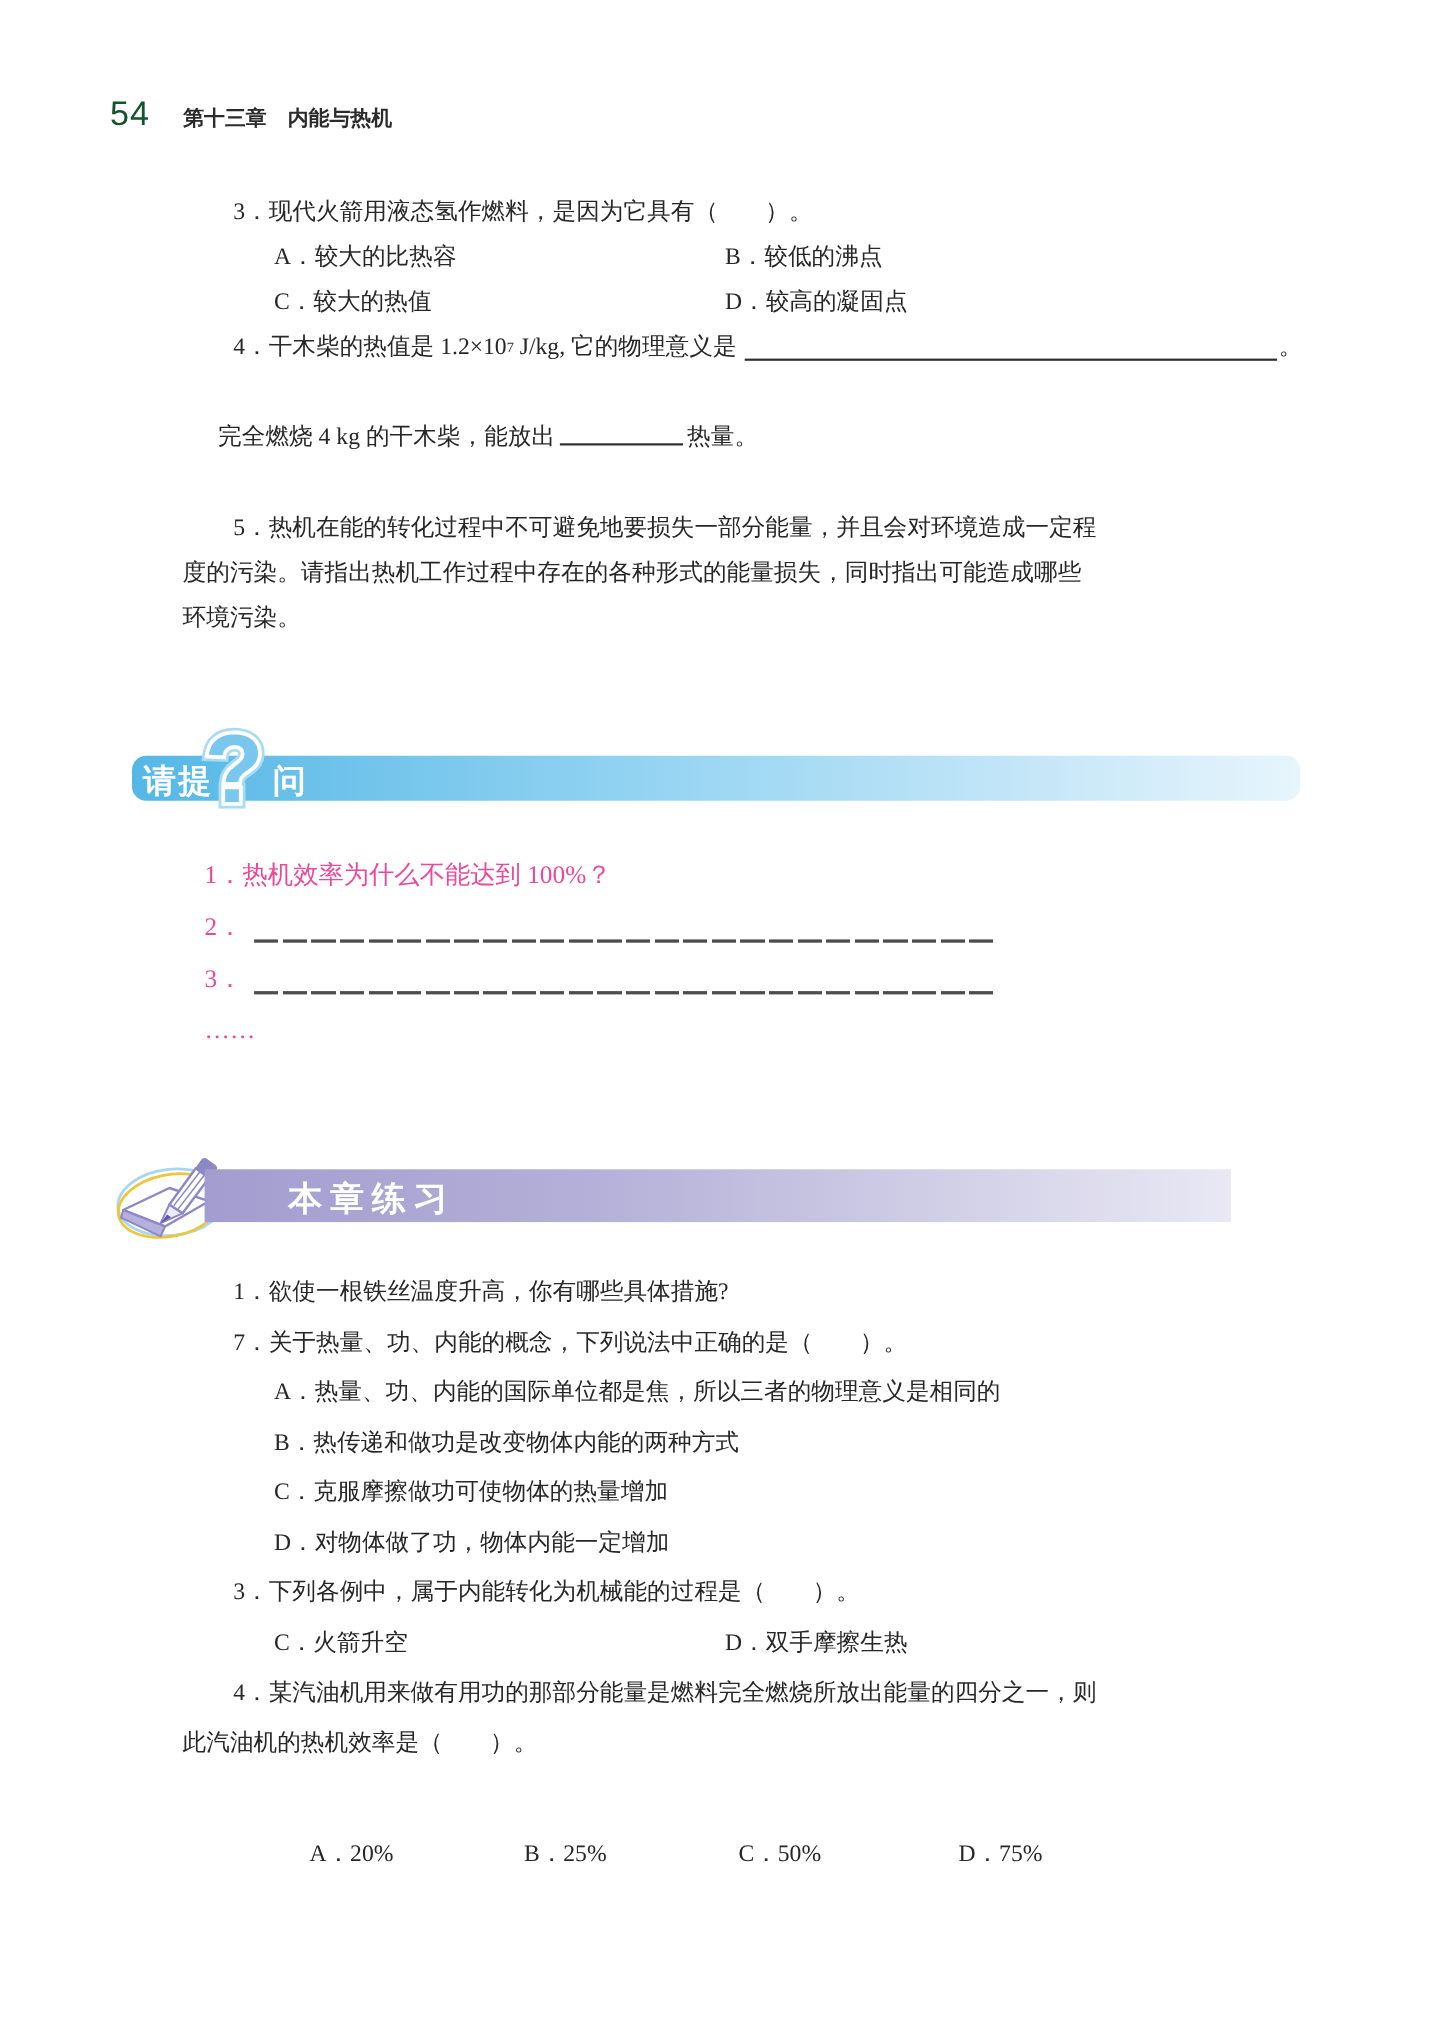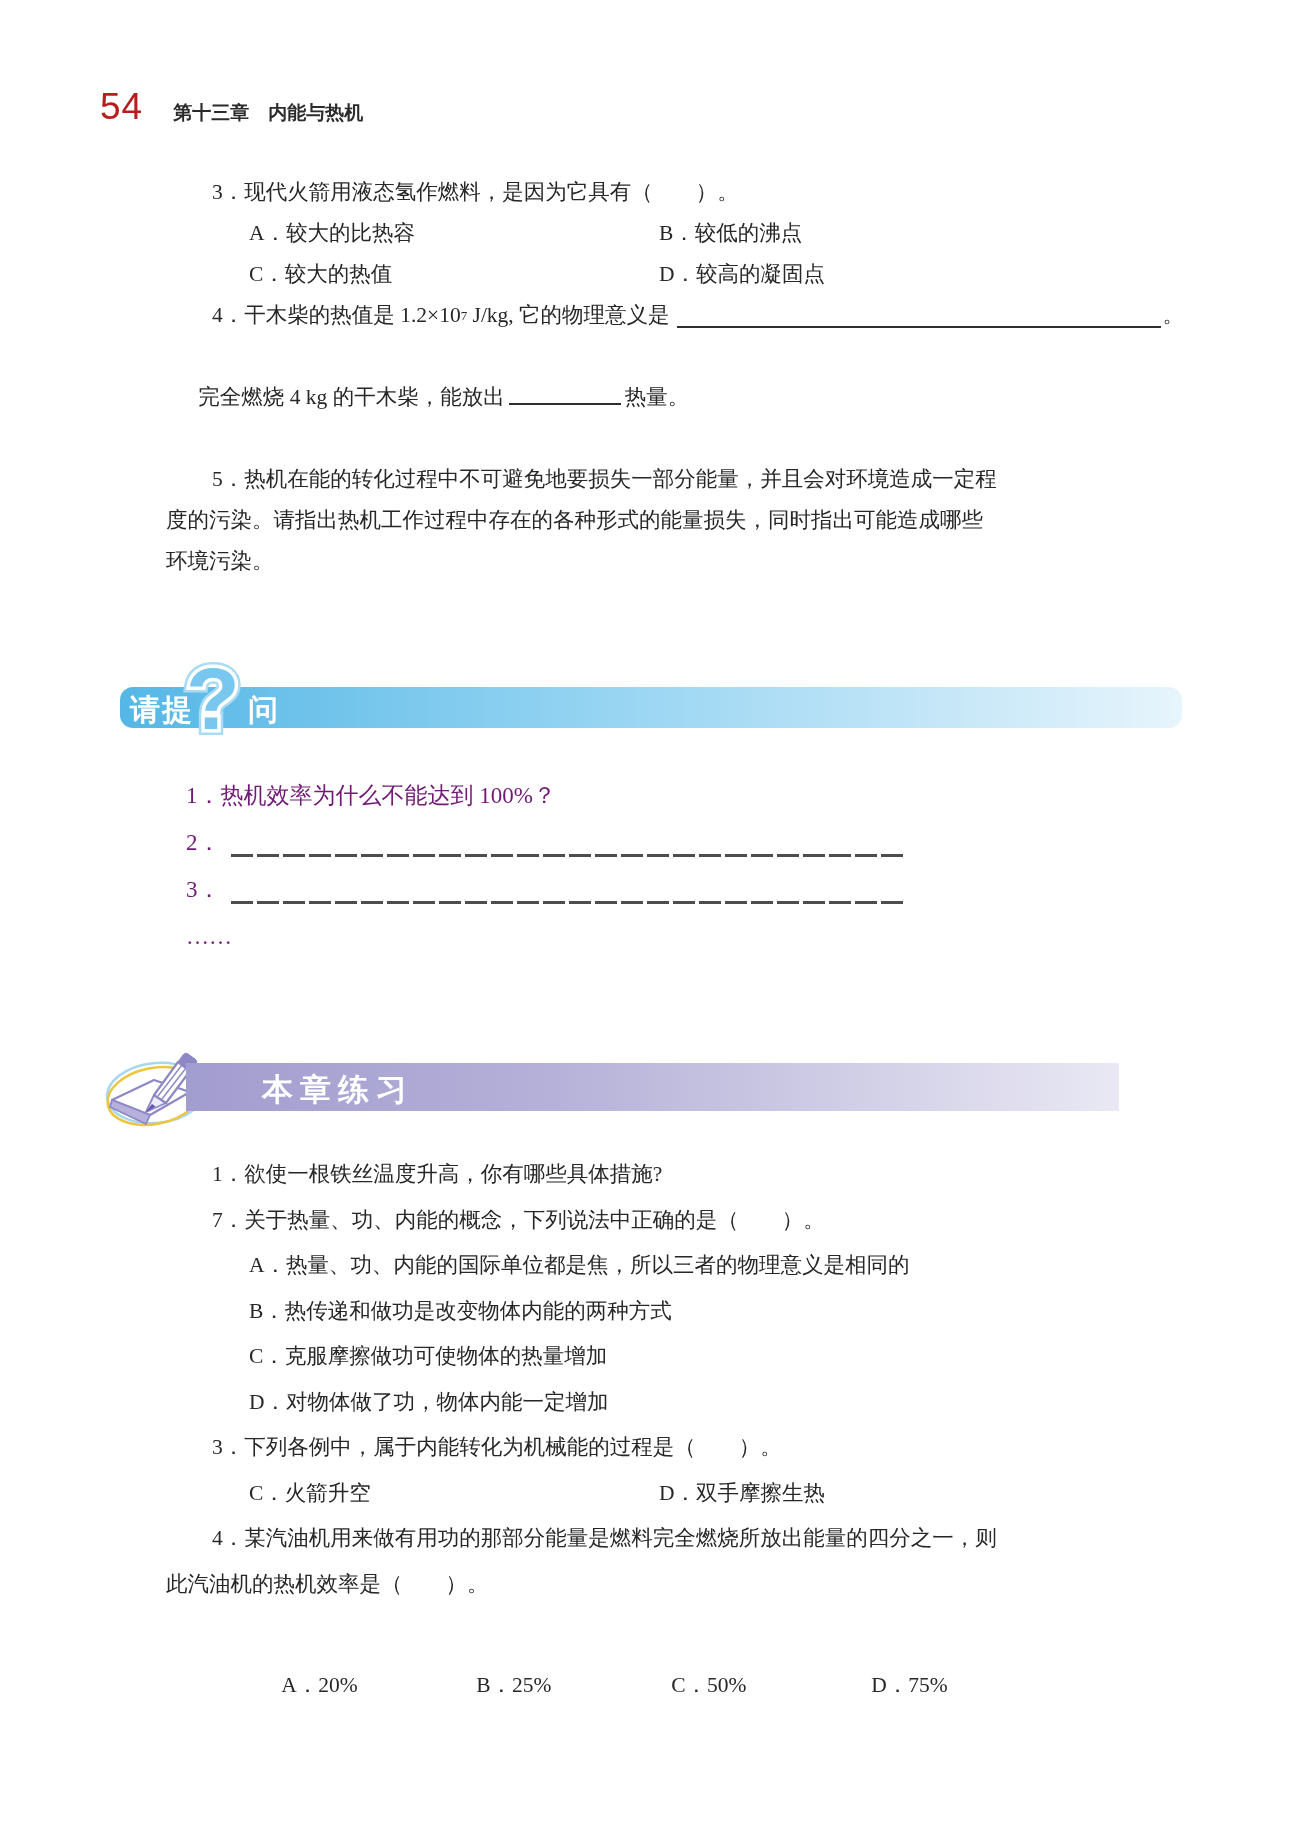--- a/index.html
+++ b/index.html
@@ -11,21 +11,21 @@
     font-family:"Liberation Serif","DejaVu Serif",serif;
     color:#272727;
     overflow:hidden;
   }
   
   .header{
     position:absolute;left:100px;top:86px;
     display:flex;align-items:baseline;gap:30px;
     font-family:"Liberation Sans","DejaVu Sans",sans-serif;
   }
-  .page-num{font-size:37px;color:#b91c1c;letter-spacing:1px;}
+  .page-num{font-size:31px;color:#14532d;letter-spacing:1px;}
   .chapter-title{font-size:19px;font-weight:bold;color:#2b2b2b;}
 
   
   .sec{position:absolute;}
   .ln{line-height:41px;font-size:21.5px;white-space:pre;margin-left:44px;}
   .ind{padding-left:46px;}
   .opt-ind{padding-left:83px;}
   .two-col{display:flex;}
   .two-col .col-a{padding-left:83px;width:410px;}
   .two-col .col-b{}
@@ -51,21 +51,21 @@
   .qmark{position:absolute;left:66px;top:-38px;width:60px;height:110px;}
   .qmark span{
     position:absolute;left:0;top:0;
     font-family:"Liberation Sans","DejaVu Sans",sans-serif;
     font-weight:bold;font-size:88px;line-height:100px;
   }
   .qm-edge{color:transparent;-webkit-text-stroke:12px #a9dbf4;text-shadow:0 0 4px #a9dbf4;}
   .qm-halo{color:transparent;-webkit-text-stroke:7px #ffffff;text-shadow:0 0 2px #ffffff;}
   .qm-core{color:#79c7ee;}
 
-  .ask-body{position:absolute;left:186px;top:772px;width:760px;font-size:23px;color:#701a75;}
+  .ask-body{position:absolute;left:186px;top:772px;width:760px;font-size:23px;color:#ec4899;}
   .ask-line{line-height:47px;white-space:pre;}
   .ask-row{display:flex;align-items:flex-end;height:47px;}
   .ask-row .num{line-height:47px;font-size:23px;}
   .dash-blank{
     width:676px;height:3px;margin:0 0 9px 10px;
     background:repeating-linear-gradient(90deg,#4d4d4d 0 22px,rgba(0,0,0,0) 22px 26px);
   }
 
   
   .ex-banner{

